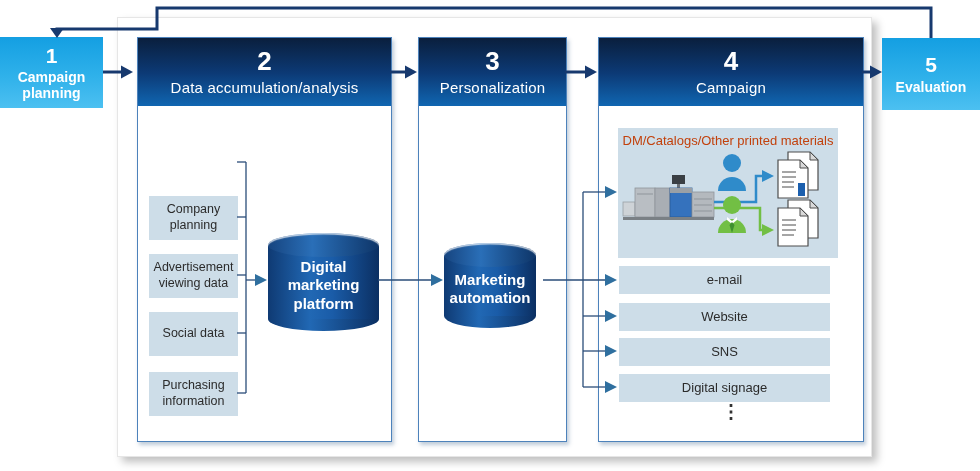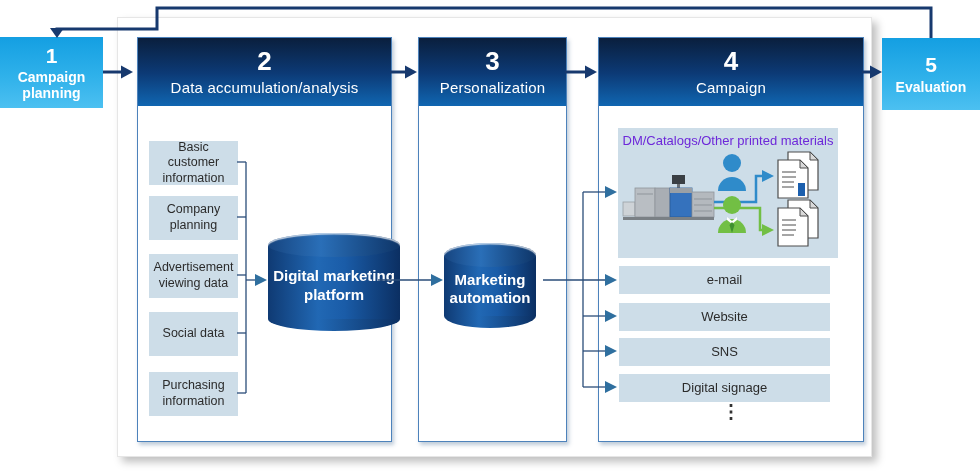--- a/index.html
+++ b/index.html
@@ -58,21 +58,21 @@
     background:linear-gradient(90deg,#16447f 0%,#2a6fb8 40%,#0e3568 100%);
     box-shadow:inset 0 1.5px 1px rgba(255,255,255,.7);}
   .cyl-label{position:absolute;inset:0;display:flex;align-items:center;justify-content:center;
     color:#fff;font-weight:bold;font-size:15px;line-height:1.22;text-align:center;padding-top:7px;}
 
   
   .dmbox{
     position:absolute;left:19px;top:90px;width:220px;height:130px;
     background:#cddde8;box-sizing:border-box;padding-top:6px;
   }
-  .dm-title{font-size:13px;color:#6d28d9;text-align:center;line-height:1.1;}
+  .dm-title{font-size:13px;color:#c2410c;text-align:center;line-height:1.1;}
 
   .dots{position:absolute;left:0;right:0;top:364px;text-align:center;
     font-size:19px;font-weight:bold;color:#333;line-height:1;letter-spacing:0;}
 
   svg{display:block;}
   .overlay{left:0;top:0;pointer-events:none;z-index:20;}
 </style>
 </head>
 <body>
 
@@ -87,27 +87,26 @@
   <div class="num">5</div>
   <div class="lbl">Evaluation</div>
 </div>
 
 <div class="abs stage" style="left:137px;top:37px;width:253px;height:403px;">
   <div class="stage-header">
     <div class="num">2</div>
     <div class="lbl">Data accumulation/analysis</div>
   </div>
 
-  <div class="item src" style="top:103px">Basic customer information</div>
   <div class="item src" style="top:158px">Company planning</div>
   <div class="item src" style="top:216px">Advertisement viewing data</div>
   <div class="item src" style="top:274px">Social data</div>
   <div class="item src" style="top:334px">Purchasing information</div>
 
-  <div class="cylinder" style="left:130px;top:195px;width:132px;height:98px;">
+  <div class="cylinder" style="left:130px;top:195px;width:111px;height:98px;">
     <div class="cyl-bot"></div>
     <div class="cyl-body"></div>
     <div class="cyl-top"></div>
     <div class="cyl-label">Digital marketing platform</div>
   </div>
 </div>
 
 <div class="abs stage" style="left:418px;top:37px;width:147px;height:403px;">
   <div class="stage-header">
     <div class="num">3</div>

